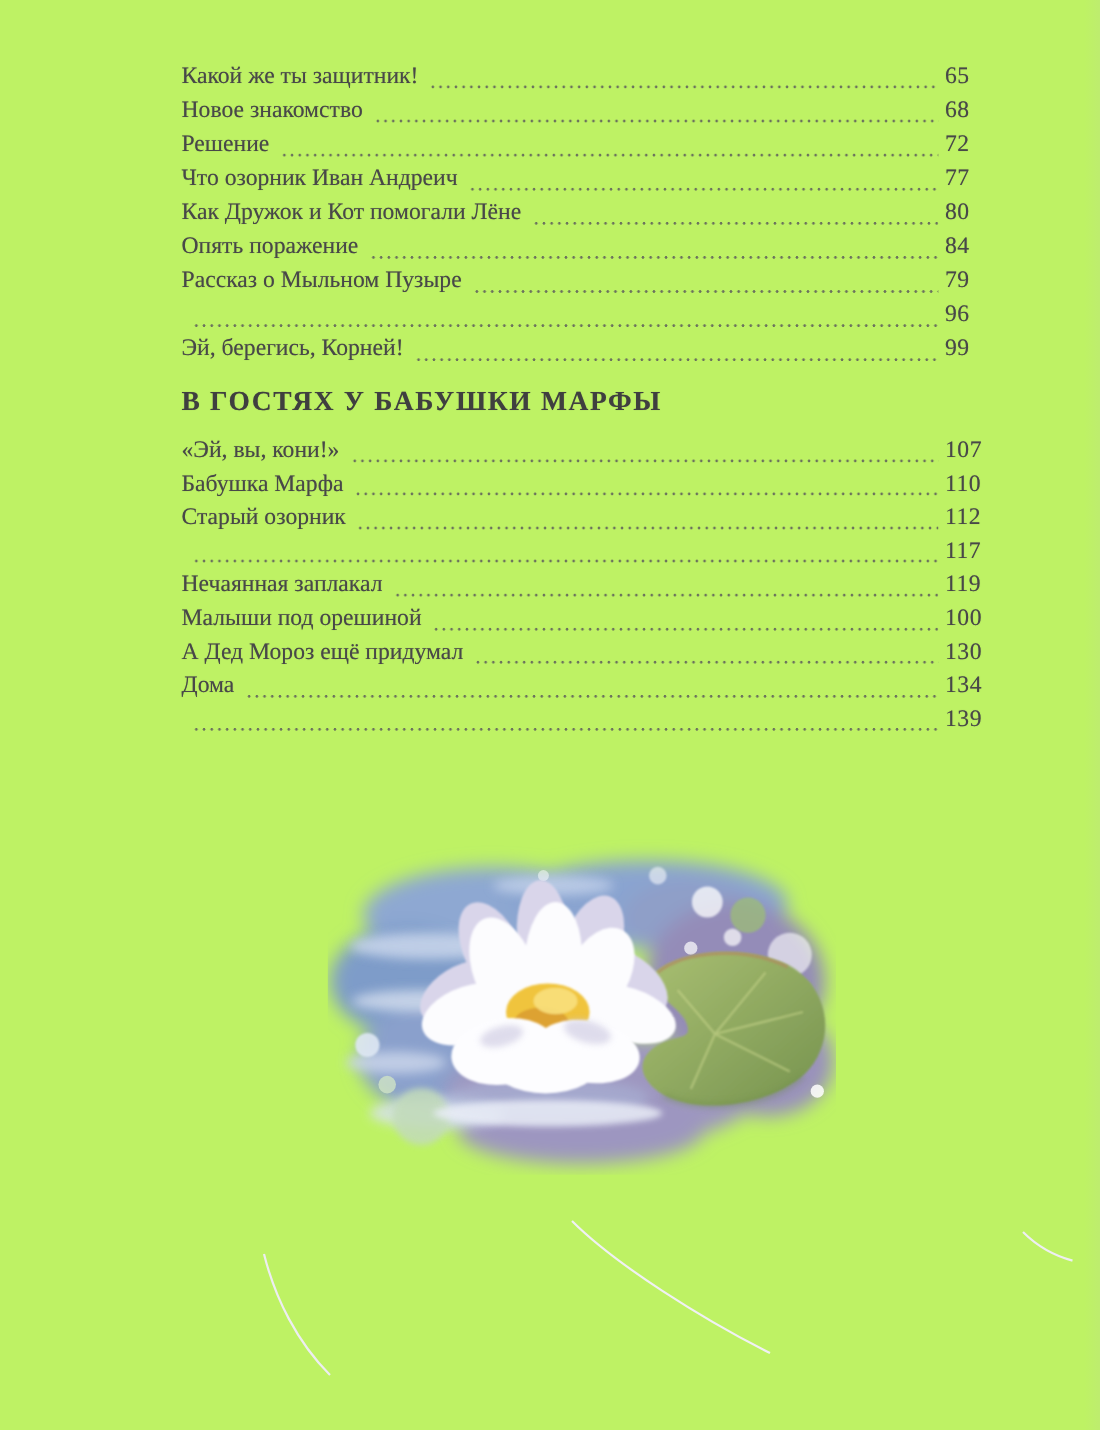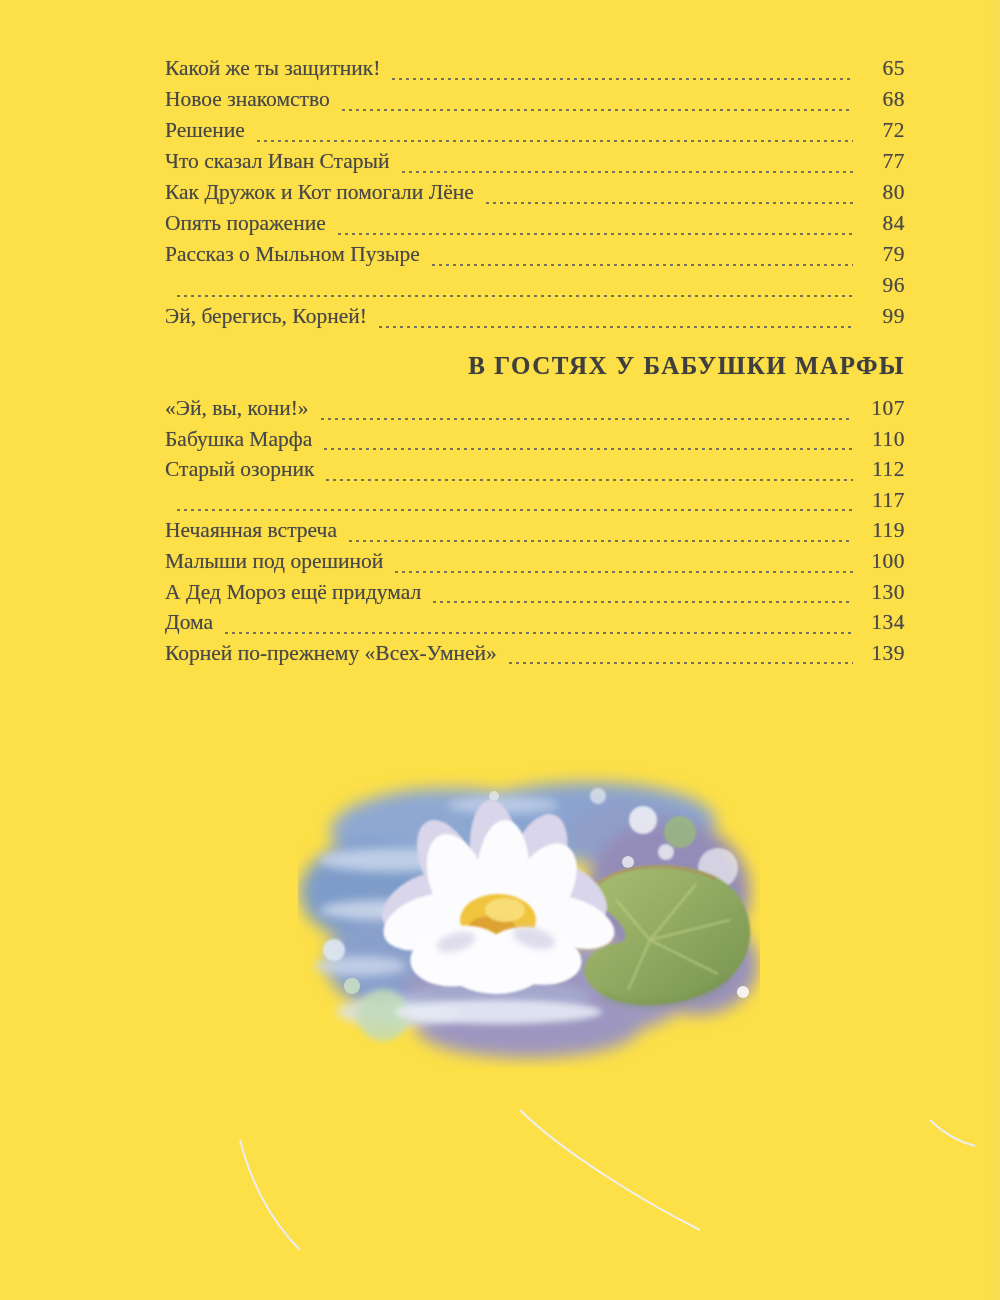--- a/index.html
+++ b/index.html
@@ -1,19 +1,19 @@
 <!DOCTYPE html>
 <html><head>
 <meta charset="utf-8">
 <style>
   html,body { margin:0; padding:0; background:#ffffff; }
   .page {
     position:relative;
     width:1000px; height:1300px;
-    background:#fde047;
+    background:#bef264;
     overflow:hidden;
     font-family:"Liberation Serif","DejaVu Serif",serif;
   }
   
   .page::after{
     content:""; position:absolute; top:0; right:0; width:14px; height:100%;
     background:linear-gradient(to left, rgba(190,190,200,0.10), rgba(190,190,200,0));
     pointer-events:none;
   }
 
@@ -29,27 +29,27 @@
   }
   .toc-row .t{ flex:0 0 auto; }
   .leader{
     flex:1 1 auto; align-self:flex-end;
     height:4px; margin:0 6px 6px 10px;
     background-image:radial-gradient(circle, #5c5c5c 1.15px, rgba(92,92,92,0) 1.5px);
     background-size:7px 4px; background-repeat:repeat-x; background-position:left center;
     opacity:.85;
   }
   .pnum{
-    flex:0 0 auto; width:46px; text-align:right;
+    flex:0 0 auto; width:46px; text-align:left;
     letter-spacing:.5px;
   }
   .section-heading{
     margin:16px 0 15px 0;
     height:30px; line-height:30px;
-    text-align:right;
+    text-align:left;
     font-weight:700;
     font-size:25px;
     letter-spacing:1.5px;
     color:#3f3f3f;
   }
   .sec2 .toc-row{ height:30.6px; }
 
   .illustration{
     position:absolute; left:298px; top:760px; width:462px; height:308px;
   }
@@ -74,21 +74,21 @@
         <span class="t">Новое знакомство</span>
         <span class="leader"></span>
         <span class="pnum">68</span>
       </div>
       <div class="toc-row">
         <span class="t">Решение</span>
         <span class="leader"></span>
         <span class="pnum">72</span>
       </div>
       <div class="toc-row">
-        <span class="t">Что сказал Иван Старый</span>
+        <span class="t">Что озорник Иван Андреич</span>
         <span class="leader"></span>
         <span class="pnum">77</span>
       </div>
       <div class="toc-row">
         <span class="t">Как Дружок и Кот помогали Лёне</span>
         <span class="leader"></span>
         <span class="pnum">80</span>
       </div>
       <div class="toc-row">
         <span class="t">Опять поражение</span>
@@ -127,41 +127,40 @@
       <div class="toc-row">
         <span class="t">Старый озорник</span>
         <span class="leader"></span>
         <span class="pnum">112</span>
       </div>
       <div class="toc-row">
         <span class="leader"></span>
         <span class="pnum">117</span>
       </div>
       <div class="toc-row">
-        <span class="t">Нечаянная встреча</span>
+        <span class="t">Нечаянная заплакал</span>
         <span class="leader"></span>
         <span class="pnum">119</span>
       </div>
       <div class="toc-row">
         <span class="t">Малыши под орешиной</span>
         <span class="leader"></span>
         <span class="pnum">100</span>
       </div>
       <div class="toc-row">
         <span class="t">А Дед Мороз ещё придумал</span>
         <span class="leader"></span>
         <span class="pnum">130</span>
       </div>
       <div class="toc-row">
         <span class="t">Дома</span>
         <span class="leader"></span>
         <span class="pnum">134</span>
       </div>
       <div class="toc-row">
-        <span class="t">Корней по-прежнему «Всех-Умней»</span>
         <span class="leader"></span>
         <span class="pnum">139</span>
       </div>
     </div>
 
   </div>
 
   <svg class="illustration" viewBox="0 0 462 308" aria-hidden="true">
     <defs>
       <filter id="b8" x="-40%" y="-40%" width="180%" height="180%">

